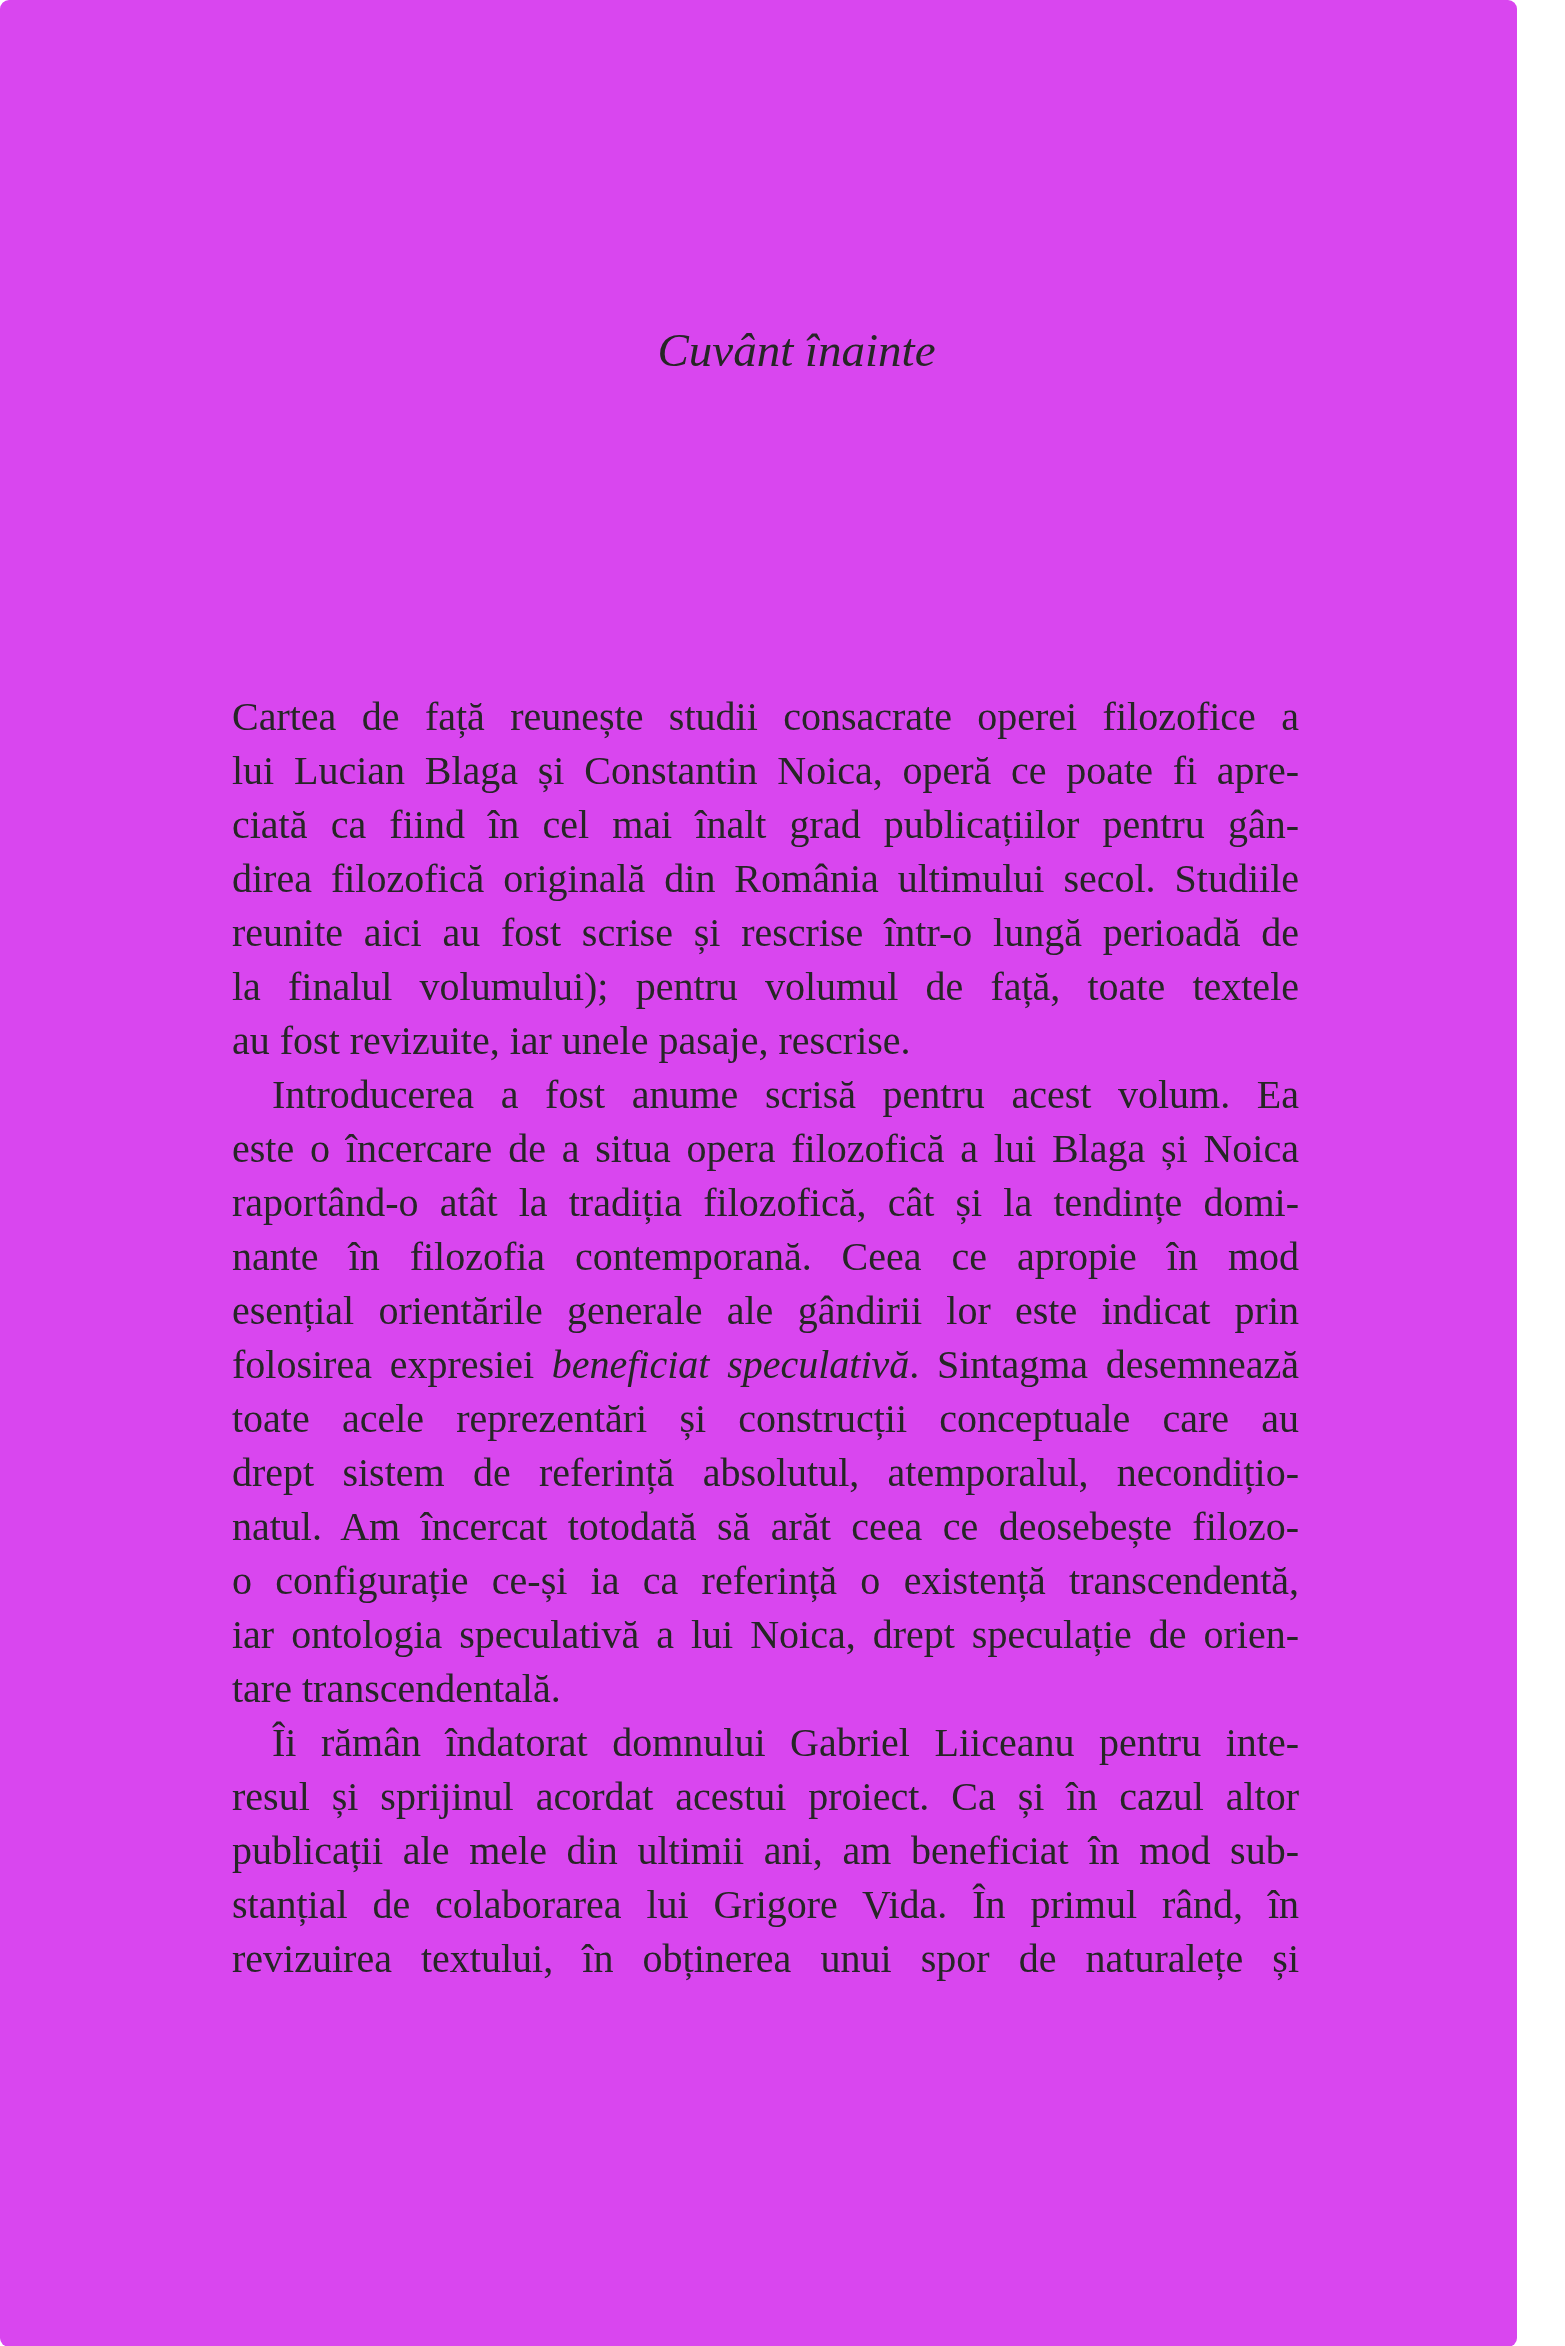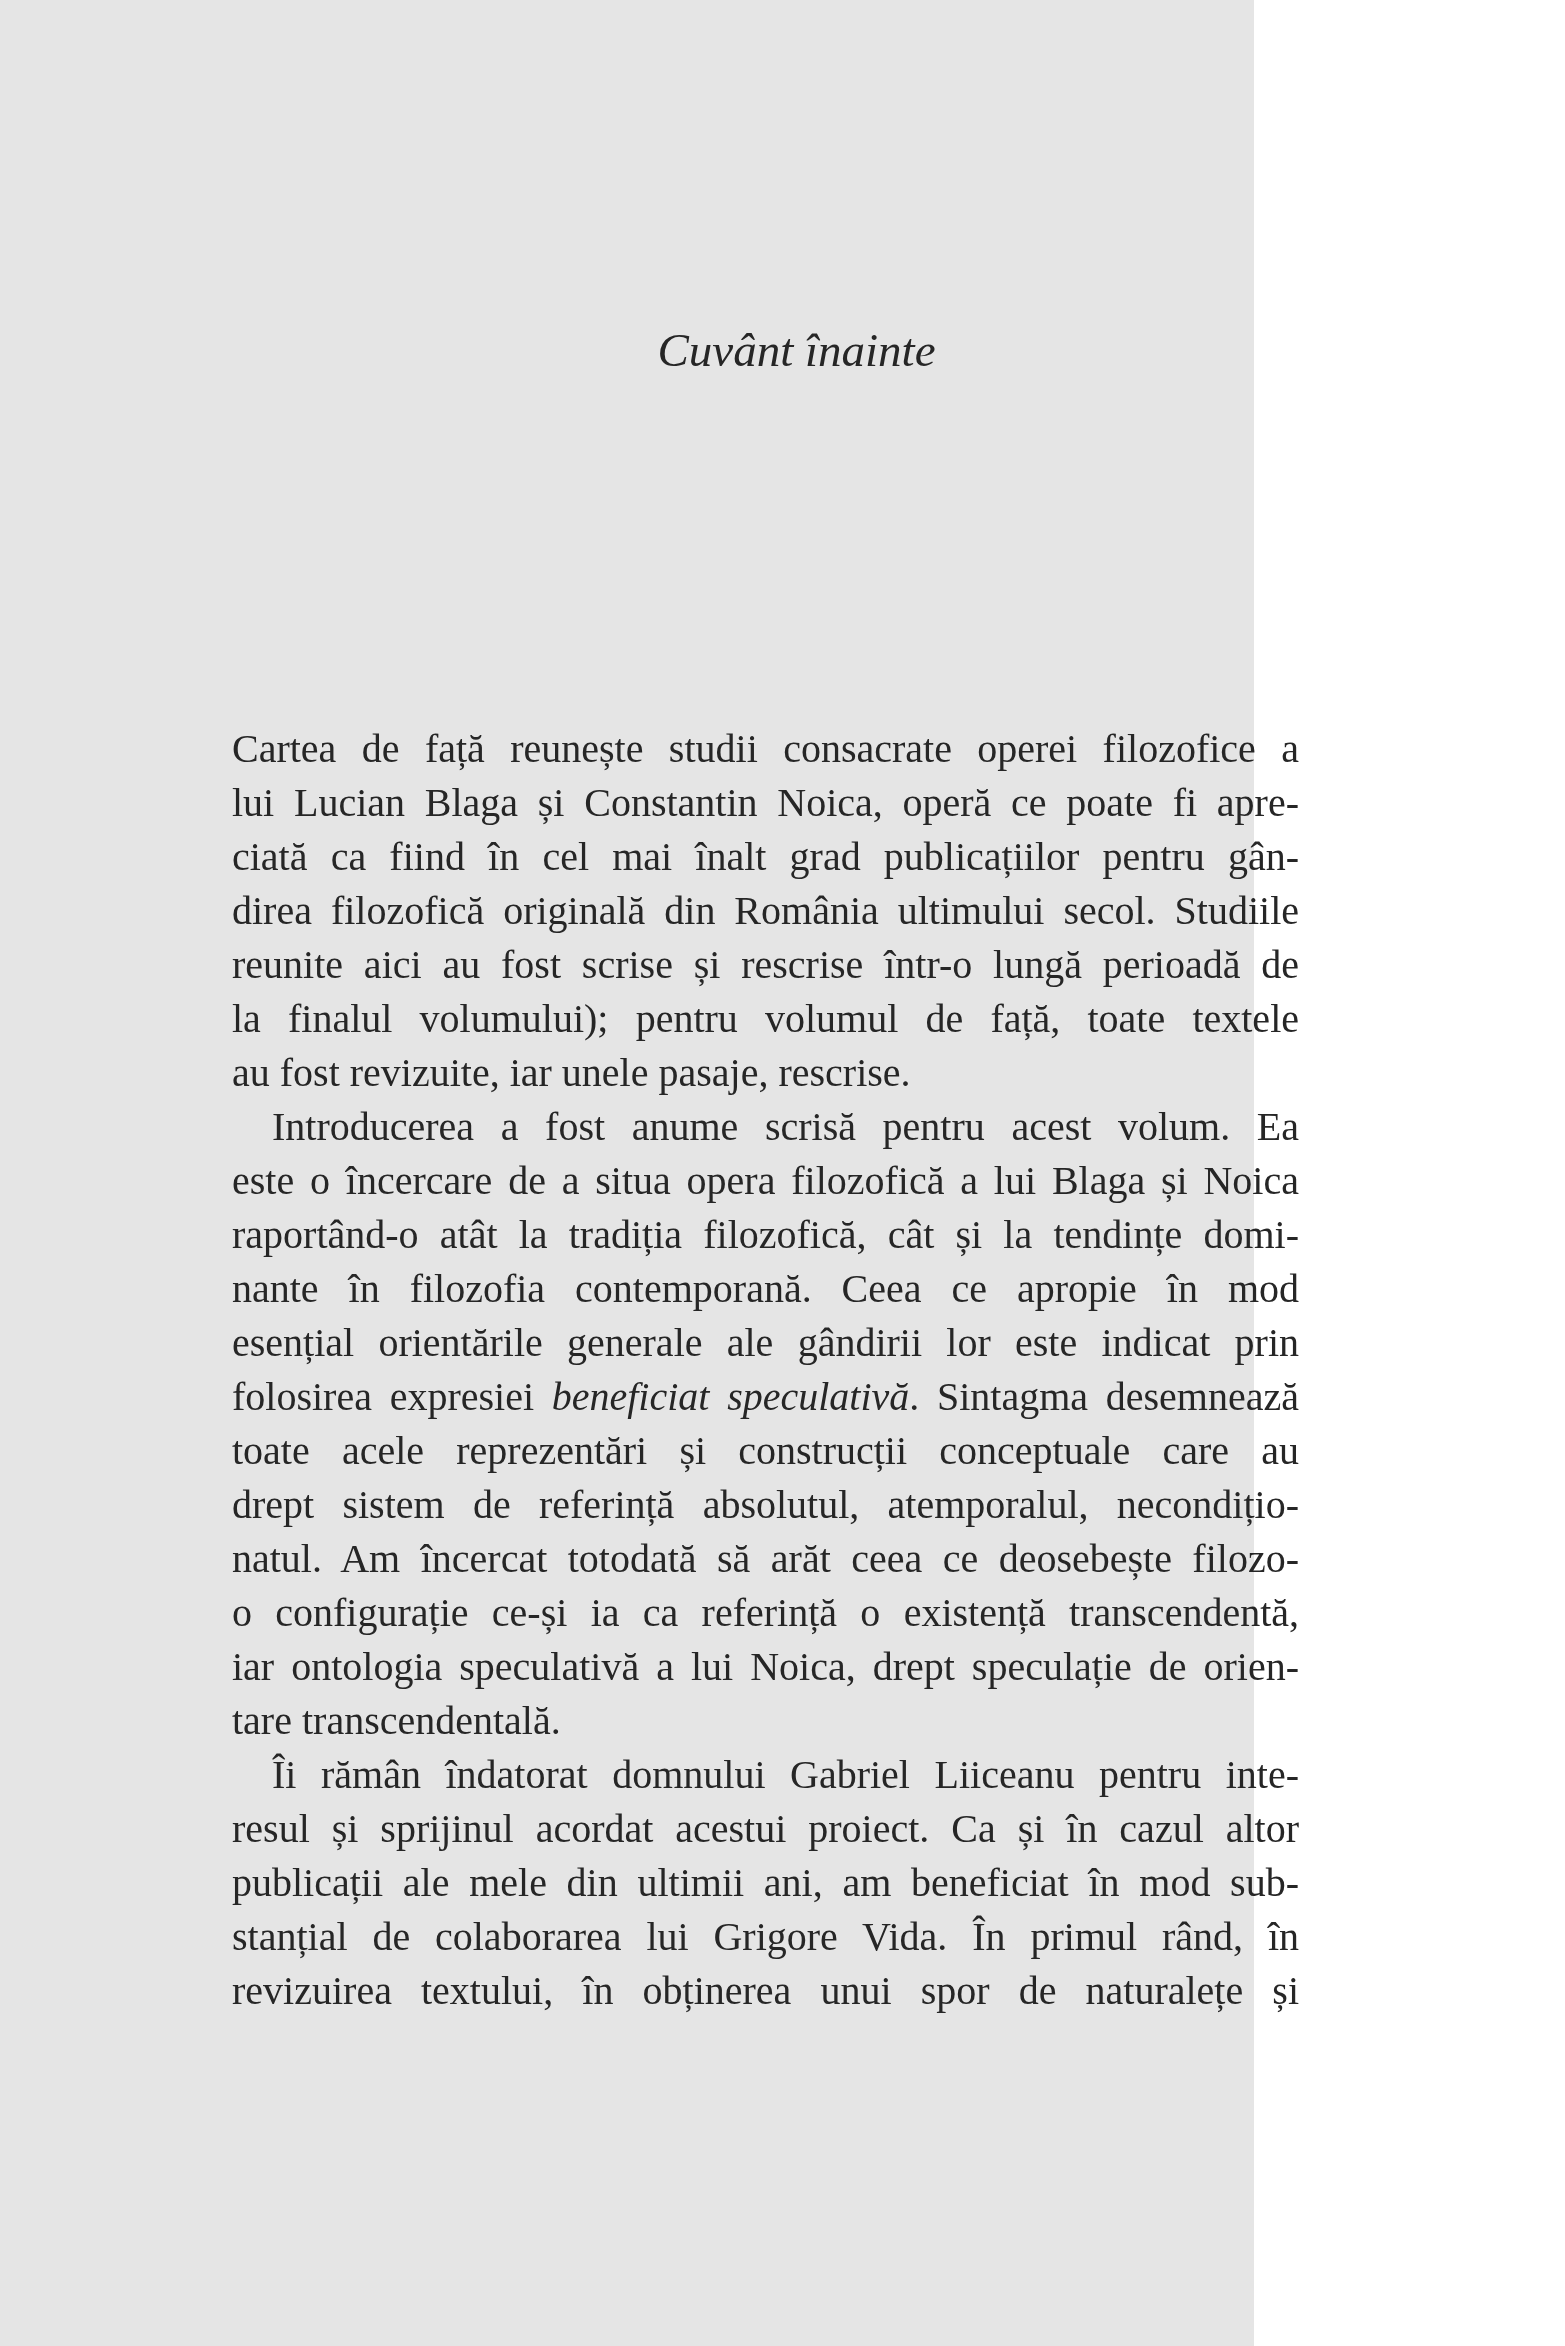--- a/index.html
+++ b/index.html
@@ -1,27 +1,27 @@
 <!DOCTYPE html>
 <html style="font-size:15px"><head>
 <meta charset="utf-8">
 <style>
   html, body { margin: 0; padding: 0; background: #ffffff; }
   body { width: 1565px; height: 2347px; position: relative; overflow: hidden; }
-  .page { position: absolute; left: 0; top: 0; width: 1254px; height: 2347px; background: #e5e5e5; }
+  .page { position: absolute; left: 0; top: 0; width: 1517px; height: 2347px; background: #d946ef; border-radius: 9px; }
   .title {
     position: absolute; left: 0; width: 1565px; top: 322px;
     text-align: center;
     font-family: "Liberation Serif", "DejaVu Serif", serif;
     font-style: italic; font-size: 47px; line-height: 57px;
     color: #262626;
     padding-left: 28px; box-sizing: border-box;
   }
   .body-text {
-    position: absolute; left: 232px; top: 722px; width: 1067px;
+    position: absolute; left: 232px; top: 690px; width: 1067px;
     font-family: "Liberation Serif", "DejaVu Serif", serif;
     font-size: 40px; color: #262626;
   }
   .line {
     height: 54px; line-height: 54px;
     white-space: nowrap;
     text-align: justify; text-align-last: justify;
   }
   .line.last { text-align-last: left; }
   .line.indent { padding-left: 40px; }

